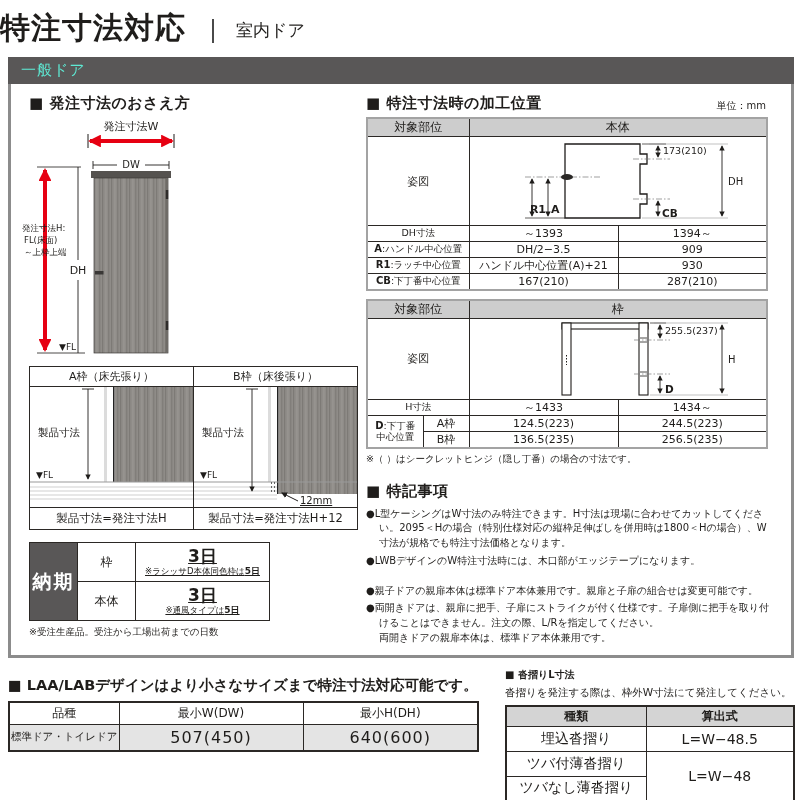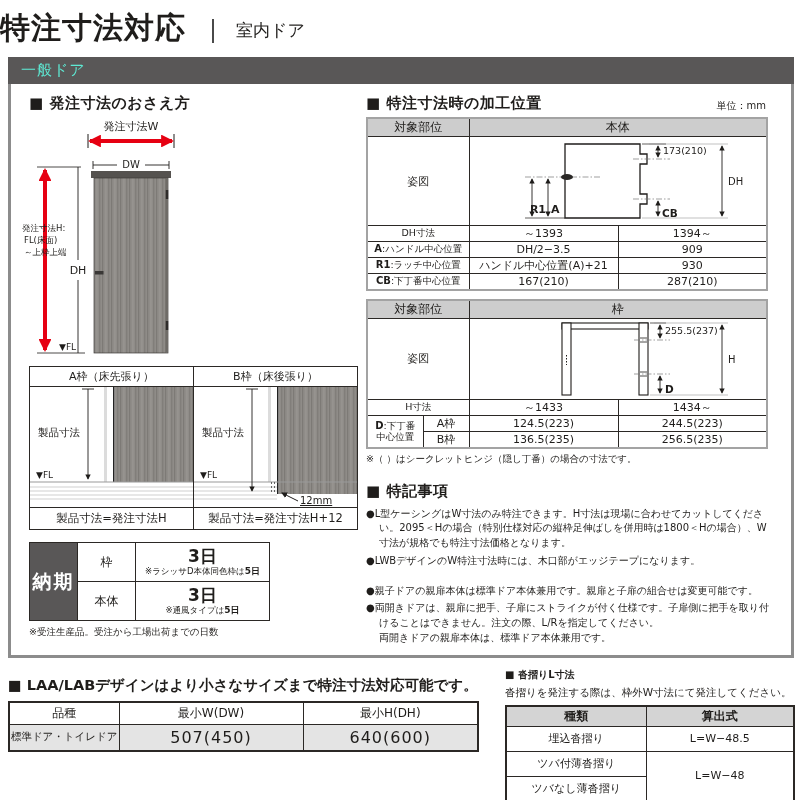--- a/index.html
+++ b/index.html
@@ -31,21 +31,21 @@
   .ab td { border:1px solid #2b2825; text-align:center; }
   .ab .ab-hdr { height:20px; font-size:11px; width:164px; }
   .ab .ab-panel { padding:0; height:120px; }
   .ab .ab-formula { height:22px; font-size:11.5px; }
 
   
   table.delivery { border-collapse:collapse; margin:12px 0 0 8px; }
   .delivery td { border:1px solid #2b2825; }
   .dl-title { width:48px; background:#595757; color:#fff; font-size:19px; font-weight:bold; text-align:center; letter-spacing:2px; }
   .dl-part { width:58px; font-size:12px; text-align:center; height:39px; }
-  .dl-val { width:134px; text-align:center; padding:0 4px; }
+  .dl-val { width:134px; text-align:center; padding:0 4px;text-decoration:underline; }
   .dl-days { font-size:17px; font-weight:bold; line-height:1.15; }
   .dl-note { font-size:8.5px; line-height:1.1; }
   .dl-note b { font-size:9px; }
   .dl-footnote { font-size:9.5px; margin:5px 0 0 8px; }
 
   
   .proc-head-row { display:flex; justify-content:space-between; align-items:flex-end; width:400px; }
   .unit { font-size:10px; }
   table.proc { width:400px; border-collapse:collapse; table-layout:fixed; margin-top:4px; border:2px solid #a3a3a3; }
   .proc td { border:1px solid #2b2825; font-size:11px; text-align:center; padding:0; overflow:hidden; }
@@ -71,21 +71,21 @@
   .laa td { border:1px solid #2b2825; text-align:center; }
   .laa .laa-hdr td { height:22px; font-size:12px; }
   .laa .laa-data td { height:27px; background:#e4e4e4;text-align:center; }
   .laa .laa-kind { font-size:10.5px; }
   .laa .laa-val { font-size:16px; letter-spacing:1px; }
 
   .bottom-right { position:absolute; left:505px; top:668px; width:290px; }
   .bottom-right h2 { font-size:10px; font-weight:bold; }
   .kutsu-desc { font-size:10.5px; margin-top:4px; }
   table.kutsu { margin-top:5px; border-collapse:collapse; table-layout:fixed; width:288px; border:2px solid #2b2825; }
-  .kutsu td { border:1px solid #2b2825; text-align:center; font-size:11px; }
+  .kutsu td { border:1px solid #2b2825; text-align:center; font-size:14px; }
   .kutsu .k-hdr td { height:20px; background:#d4d4d4; font-size:12px; font-weight:bold; }
   .kutsu .k-row td { height:25px; }
 </style>
 </head>
 <body>
 
 <div class="page">
 
   <div class="header">
     <div class="title">特注寸法対応</div>

